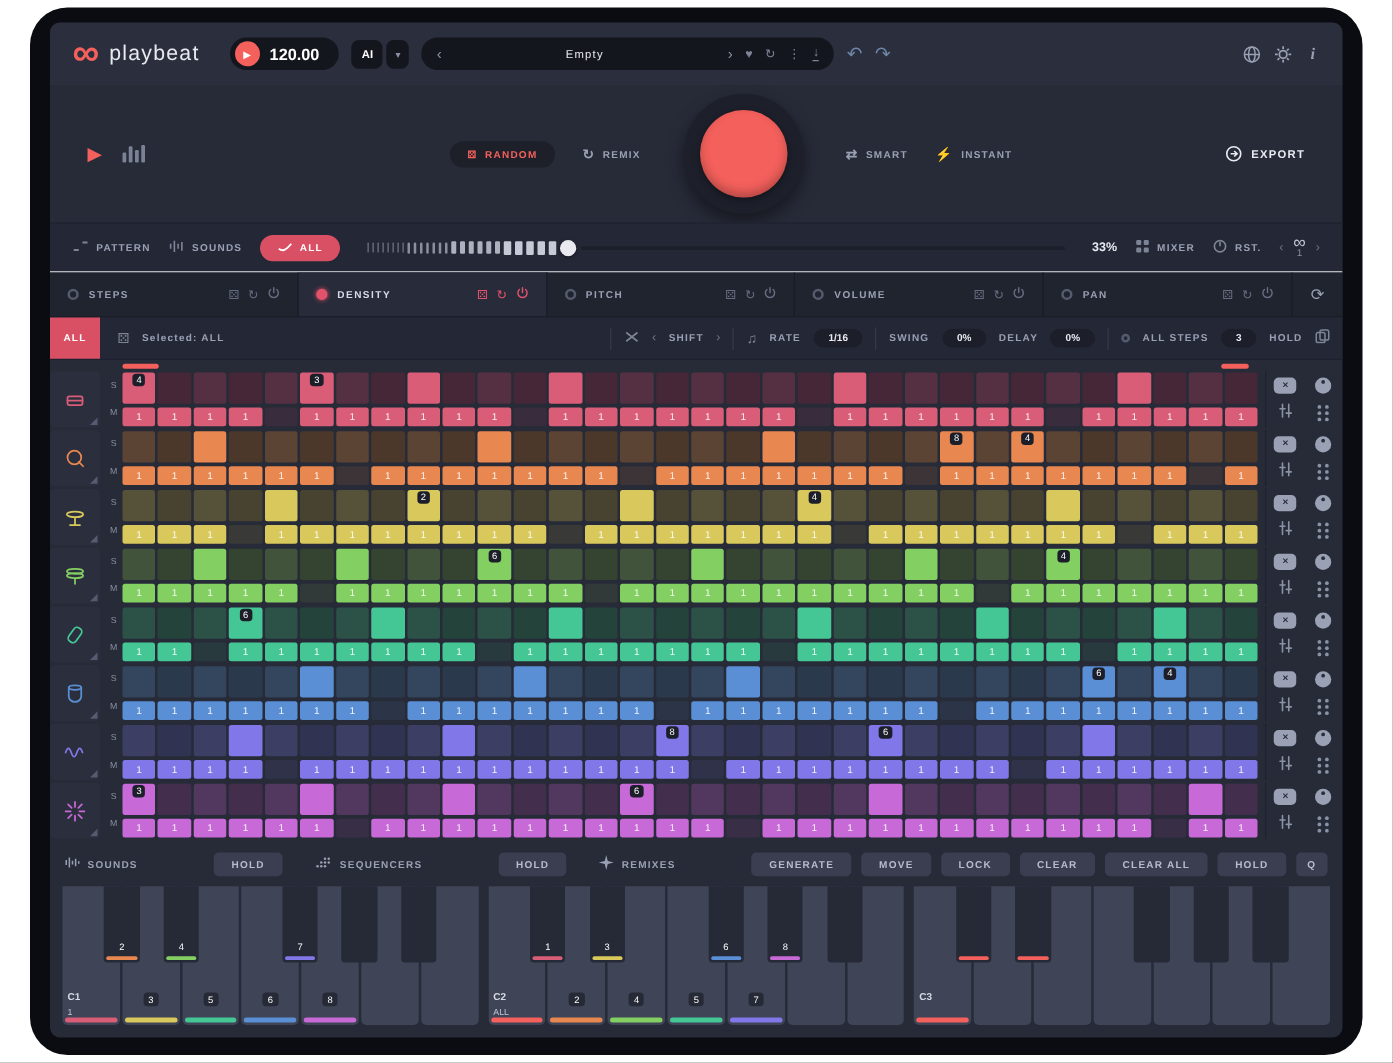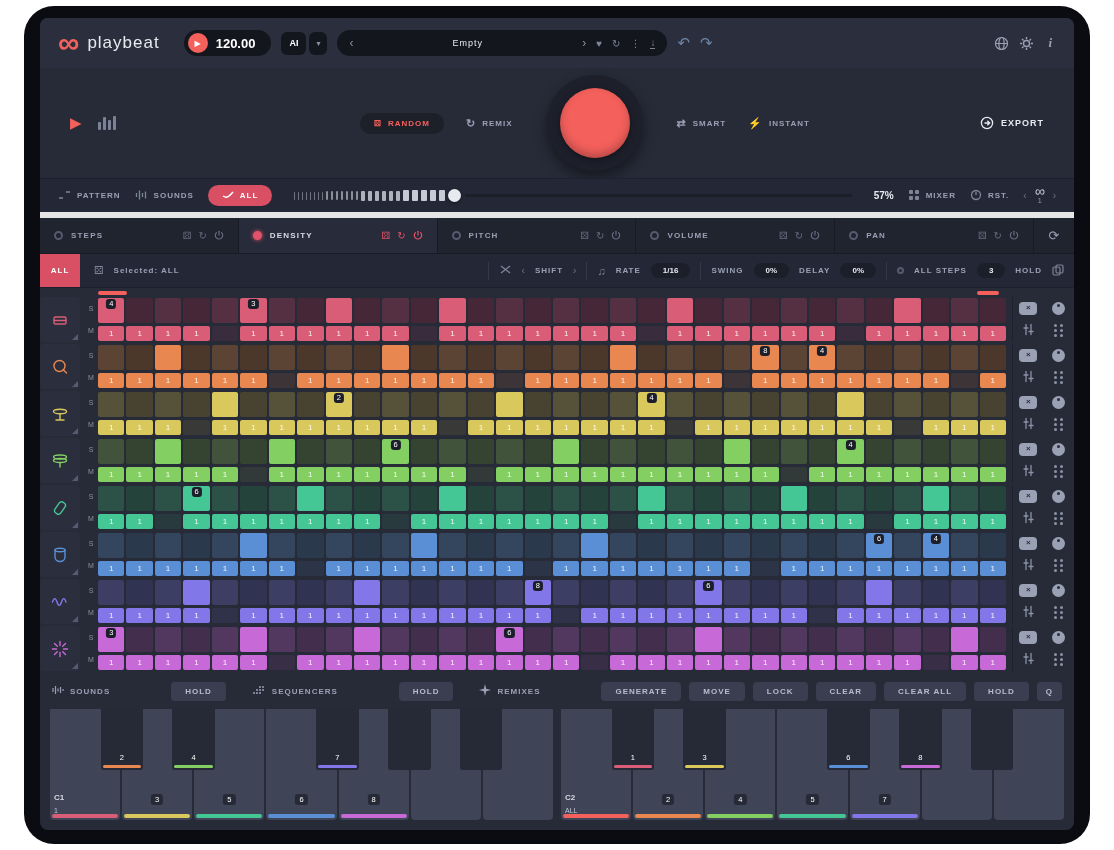--- a/index.html
+++ b/index.html
@@ -36,21 +36,21 @@
   .piano-roll { display:flex; align-items:flex-end; gap:2px; height:14px; }
   .piano-roll i { display:block; width:3px; background:#7b8296; border-radius:1px; }
   .btn-random { background:#1d2029; border-radius:14px; padding:6px 14px; display:flex; gap:6px; align-items:center; color:#f4605c; font-size:8px; font-weight:bold; letter-spacing:1px; }
   .t-label { display:flex; gap:6px; align-items:center; color:#9aa0b4; font-size:8px; font-weight:bold; letter-spacing:1px; }
   .t-label .gl { font-size:11px; }
   .big-knob-wrap { width:96px; height:96px; border-radius:50%; background:#1d202b; display:flex; align-items:center; justify-content:center; box-shadow:0 6px 14px rgba(0,0,0,.45); margin:0 34px; }
   .big-knob { width:70px; height:70px; border-radius:50%; background:#f4605c; box-shadow:inset 0 -4px 8px rgba(0,0,0,.25), 0 2px 6px rgba(0,0,0,.4); }
   .btn-export { display:flex; gap:7px; align-items:center; color:#e8eaf0; font-size:9px; font-weight:bold; letter-spacing:1px; }
 
   
-  .patternbar { height:40px; display:flex; align-items:center; gap:14px; padding:0 18px; background:#242836; border-top:1px solid #1c2030; border-bottom:6px solid #e5e5e5; flex:0 0 auto;justify-content:center; }
+  .patternbar { height:40px; display:flex; align-items:center; gap:14px; padding:0 18px; background:#242836; border-top:1px solid #1c2030; border-bottom:1px solid #e5e5e5; flex:0 0 auto;justify-content:center; }
   .pb-item { display:flex; gap:6px; align-items:center; color:#9aa0b4; font-size:8px; font-weight:bold; letter-spacing:1px; }
   .pb-icon { color:#7d8496; }
   .all-pill { background:#d94f63; color:#fff; font-size:8px; font-weight:bold; letter-spacing:1px; border-radius:11px; padding:5px 14px; display:flex; gap:6px; align-items:center; }
   .slider { flex:1; display:flex; align-items:center; height:14px; margin:0 8px; }
   .slider .tick { border-radius:1px; margin-right:3px; }
   .slider .thumb { width:13px; height:13px; border-radius:50%; background:#e8eaf0; box-shadow:0 1px 3px rgba(0,0,0,.5); flex:0 0 auto; }
   .slider .tail { flex:1; height:3px; background:#1c1f2a; border-radius:2px; margin-left:4px; }
   .pct { color:#e8eaf0; font-size:10px; font-weight:bold; }
   .loop-ctl { display:flex; align-items:center; gap:8px; color:#8a90a3; }
   .loop-stack { display:flex; flex-direction:column; align-items:center; line-height:10px; }
@@ -266,21 +266,21 @@
           <span class="tick" style="width: 4px; height: 10px; background: rgb(207, 211, 222); opacity: 0.8;"></span>
           <span class="tick" style="width: 4px; height: 10px; background: rgb(207, 211, 222); opacity: 0.8;"></span>
           <span class="tick" style="width: 6px; height: 11px; background: rgb(207, 211, 222); opacity: 0.95;"></span>
           <span class="tick" style="width: 6px; height: 11px; background: rgb(207, 211, 222); opacity: 0.95;"></span>
           <span class="tick" style="width: 6px; height: 11px; background: rgb(207, 211, 222); opacity: 0.95;"></span>
           <span class="tick" style="width: 6px; height: 11px; background: rgb(207, 211, 222); opacity: 0.95;"></span>
           <span class="tick" style="width: 6px; height: 11px; background: rgb(207, 211, 222); opacity: 0.95;"></span>
           <span class="thumb"></span>
           <span class="tail"></span>
         </div>
-      <span class="pct">57%</span>
+      <span class="pct">33%</span>
       <div class="pb-item">
         <span class="pb-icon">
           <svg width="12" height="12" viewBox="0 0 12 12" fill="#7d8496">
               <rect x="1" y="1" width="4" height="4" rx="1"></rect>
               <rect x="7" y="1" width="4" height="4" rx="1"></rect>
               <rect x="1" y="7" width="4" height="4" rx="1"></rect>
               <rect x="7" y="7" width="4" height="4" rx="1"></rect>
             </svg>
         </span>
         <span>MIXER</span>
@@ -1353,16 +1353,39 @@
           <div class="bkey" style="left: 52.89%;">
             <span class="key-badge">6</span>
             <span class="key-strip" style="background: rgb(90, 143, 214);"></span>
           </div>
           <div class="bkey" style="left: 67.18%;">
             <span class="key-badge">8</span>
             <span class="key-strip" style="background: rgb(199, 105, 214);"></span>
           </div>
           <div class="bkey" style="left: 81.46%;"></div>
         </div>
+        <div class="octave">
+          <div class="wkeys">
+            <div class="wkey">
+              <span class="key-label">C3</span>
+              <span class="key-strip" style="background: rgb(244, 96, 92);"></span>
+            </div>
+            <div class="wkey"></div>
+            <div class="wkey"></div>
+            <div class="wkey"></div>
+            <div class="wkey"></div>
+            <div class="wkey"></div>
+            <div class="wkey"></div>
+          </div>
+          <div class="bkey" style="left: 10.04%;">
+            <span class="key-strip" style="background: rgb(244, 96, 92);"></span>
+          </div>
+          <div class="bkey" style="left: 24.32%;">
+            <span class="key-strip" style="background: rgb(244, 96, 92);"></span>
+          </div>
+          <div class="bkey" style="left: 52.89%;"></div>
+          <div class="bkey" style="left: 67.18%;"></div>
+          <div class="bkey" style="left: 81.46%;"></div>
+        </div>
       </div>
 
   </div>
 </div>
 
 </body></html>

